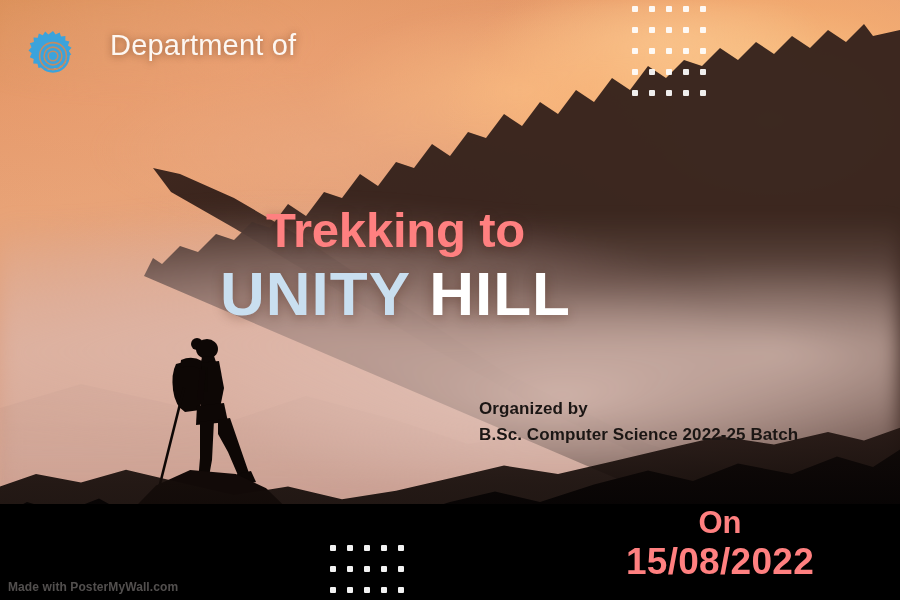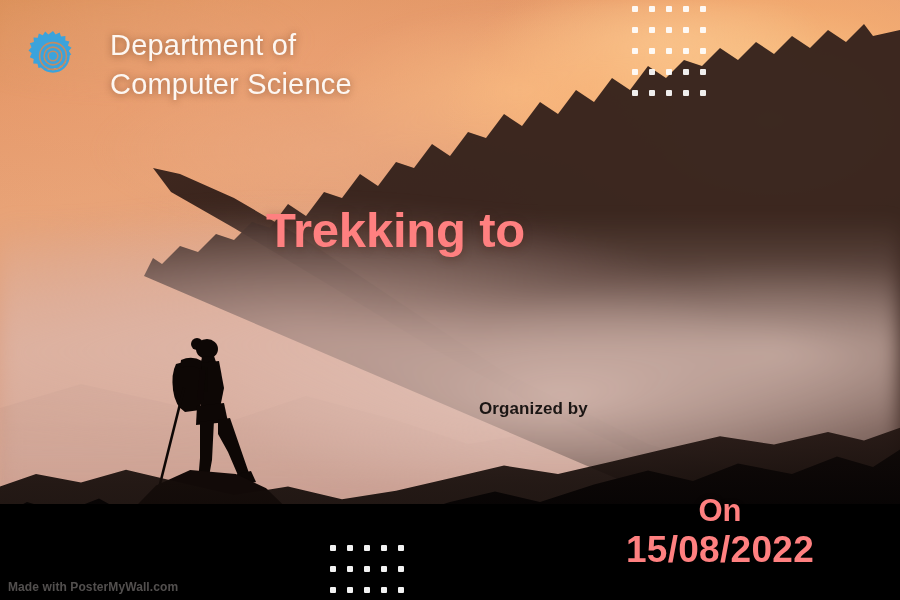--- a/index.html
+++ b/index.html
@@ -164,21 +164,21 @@
   }
   #organizer-block .line { display:block; white-space:nowrap; }
 
   #date-block {
     position:absolute; left:555px; top:494px; width:330px;
     text-align:center;
     color:#FF8080;
     font-weight:700;
     text-shadow:0 1px 6px rgba(0,0,0,.45);
   }
-  #date-on   { display:block; font-size:31px; line-height:1.12; }
+  #date-on   { display:block; font-size:31px; line-height:1.12;margin-top:12px; }
   #date-when { display:block; font-size:37px; line-height:1.14; letter-spacing:.3px; }
 
   #watermark {
     position:absolute; left:8px; bottom:6px;
     color:rgba(196,188,185,0.42);
     font-size:12px; font-weight:700; letter-spacing:.1px;
     white-space:nowrap;
   }
 </style>
 </head>
@@ -246,21 +246,20 @@
       <g fill="none" stroke="#C98A5E" stroke-width="1.6" opacity=".95">
         <circle cx="26" cy="26" r="13.4"></circle>
         <circle cx="26" cy="26" r="8.9"></circle>
         <circle cx="26" cy="26" r="4.8"></circle>
       </g>
     </svg>
   </div>
 
   <div id="dept-block">
     <span class="line">Department of</span>
-    <span class="line">Computer Science</span>
   </div>
 
   <div class="dot-grid" id="dots-top-right">
       <span class="dot" style="background: rgb(255, 255, 255);"></span>
       <span class="dot" style="background: rgb(255, 255, 255);"></span>
       <span class="dot" style="background: rgb(255, 255, 255);"></span>
       <span class="dot" style="background: rgb(255, 255, 255);"></span>
       <span class="dot" style="background: rgb(255, 255, 255);"></span>
       <span class="dot" style="background: rgb(255, 255, 255);"></span>
       <span class="dot" style="background: rgb(255, 255, 255);"></span>
@@ -279,24 +278,28 @@
       <span class="dot" style="background: rgb(255, 255, 255);"></span>
       <span class="dot" style="background: rgb(255, 255, 255);"></span>
       <span class="dot" style="background: rgb(255, 255, 255);"></span>
       <span class="dot" style="background: rgb(255, 255, 255);"></span>
       <span class="dot" style="background: rgb(255, 255, 255);"></span>
       <span class="dot" style="background: rgb(255, 255, 255);"></span>
     </div>
 
   <div id="title-block">
     <span id="title-top">Trekking to</span>
+    <span id="title-main">
+      <span id="title-main-a">UNITY</span><span>&nbsp;</span><span id="title-main-b">HILL</span>
+    </span>
   </div>
 
   <div id="organizer-block">
     <span class="line">Organized by</span>
+    <span class="line">B.Sc. Computer Science 2022-25 Batch</span>
   </div>
 
   <div class="dot-grid" id="dots-bottom">
       <span class="dot" style="background: rgb(255, 255, 255);"></span>
       <span class="dot" style="background: rgb(255, 255, 255);"></span>
       <span class="dot" style="background: rgb(255, 255, 255);"></span>
       <span class="dot" style="background: rgb(255, 255, 255);"></span>
       <span class="dot" style="background: rgb(255, 255, 255);"></span>
       <span class="dot" style="background: rgb(255, 255, 255);"></span>
       <span class="dot" style="background: rgb(255, 255, 255);"></span>

